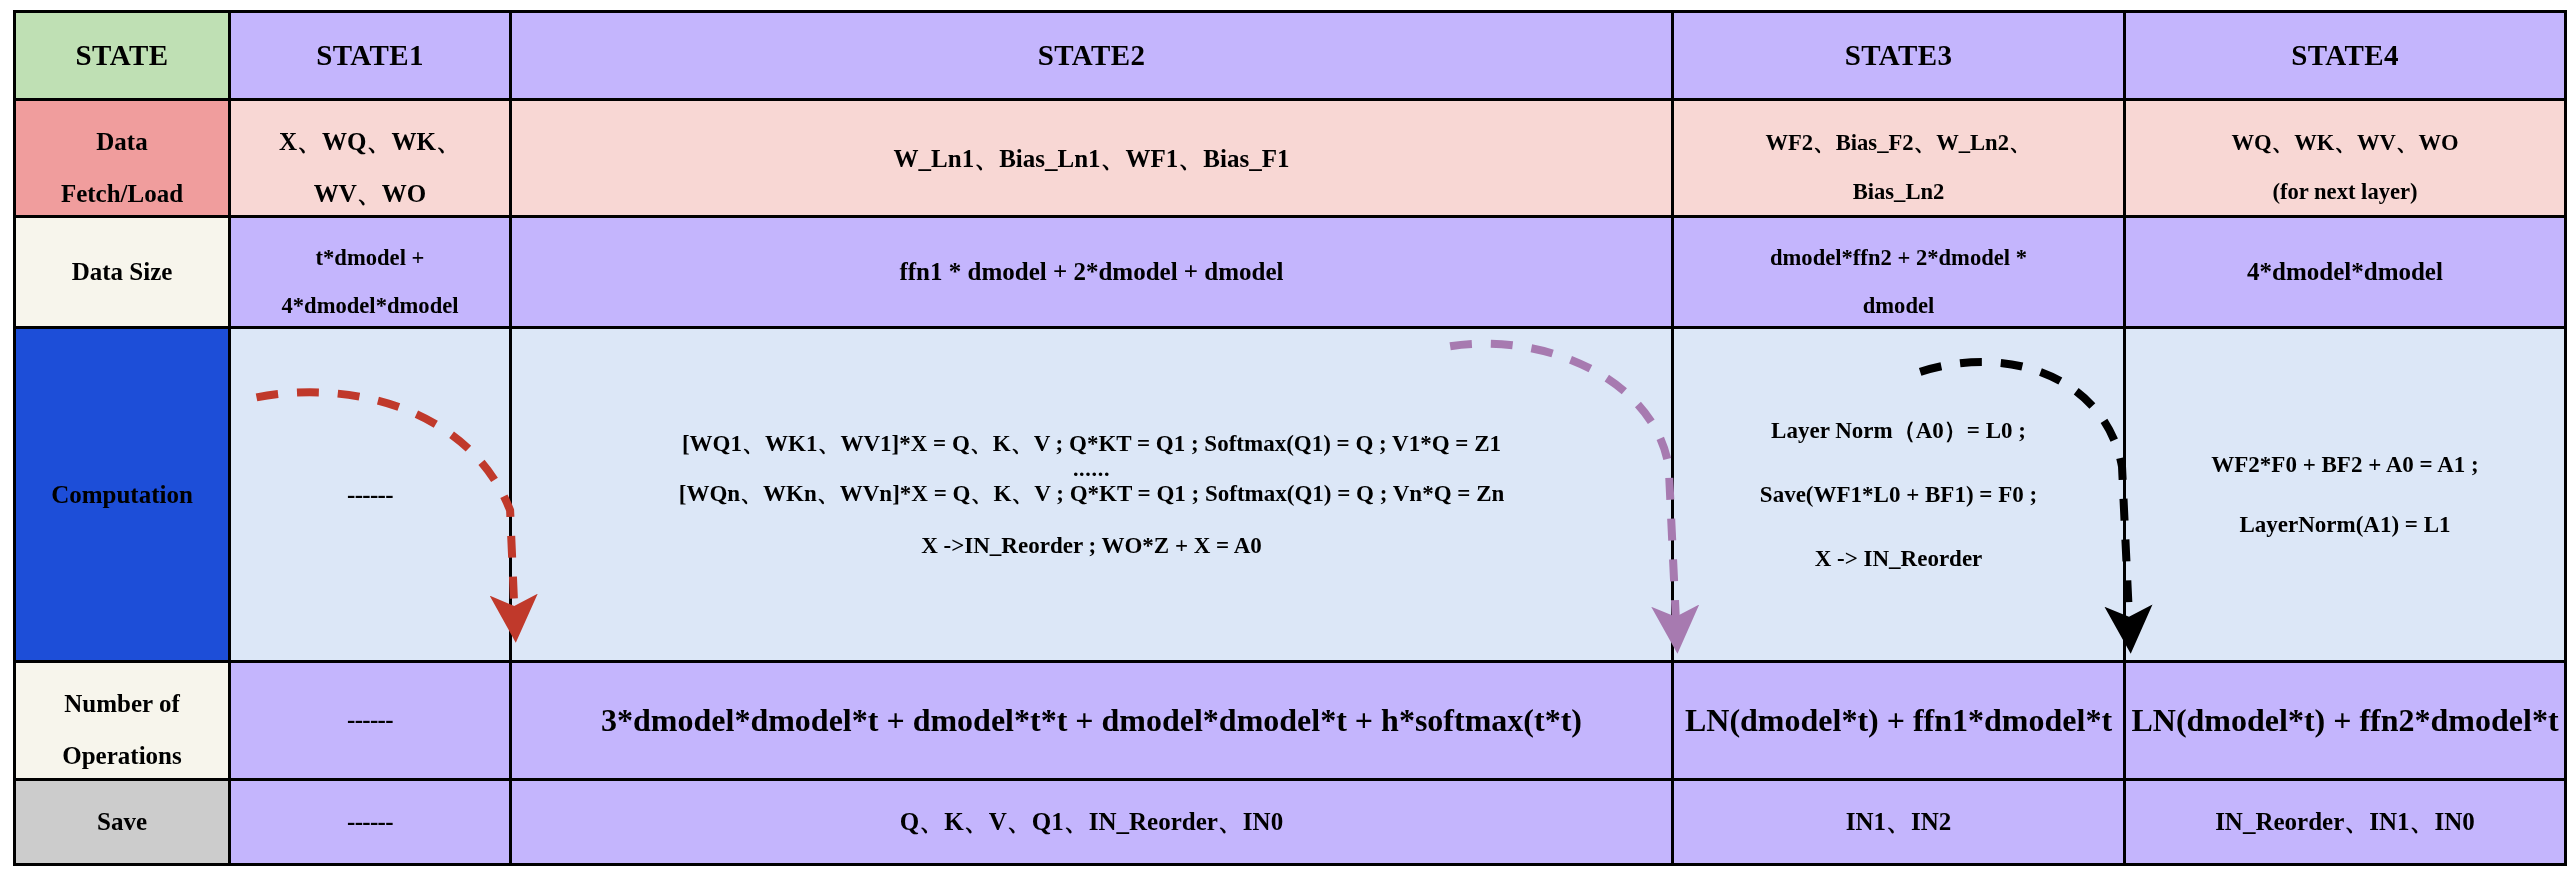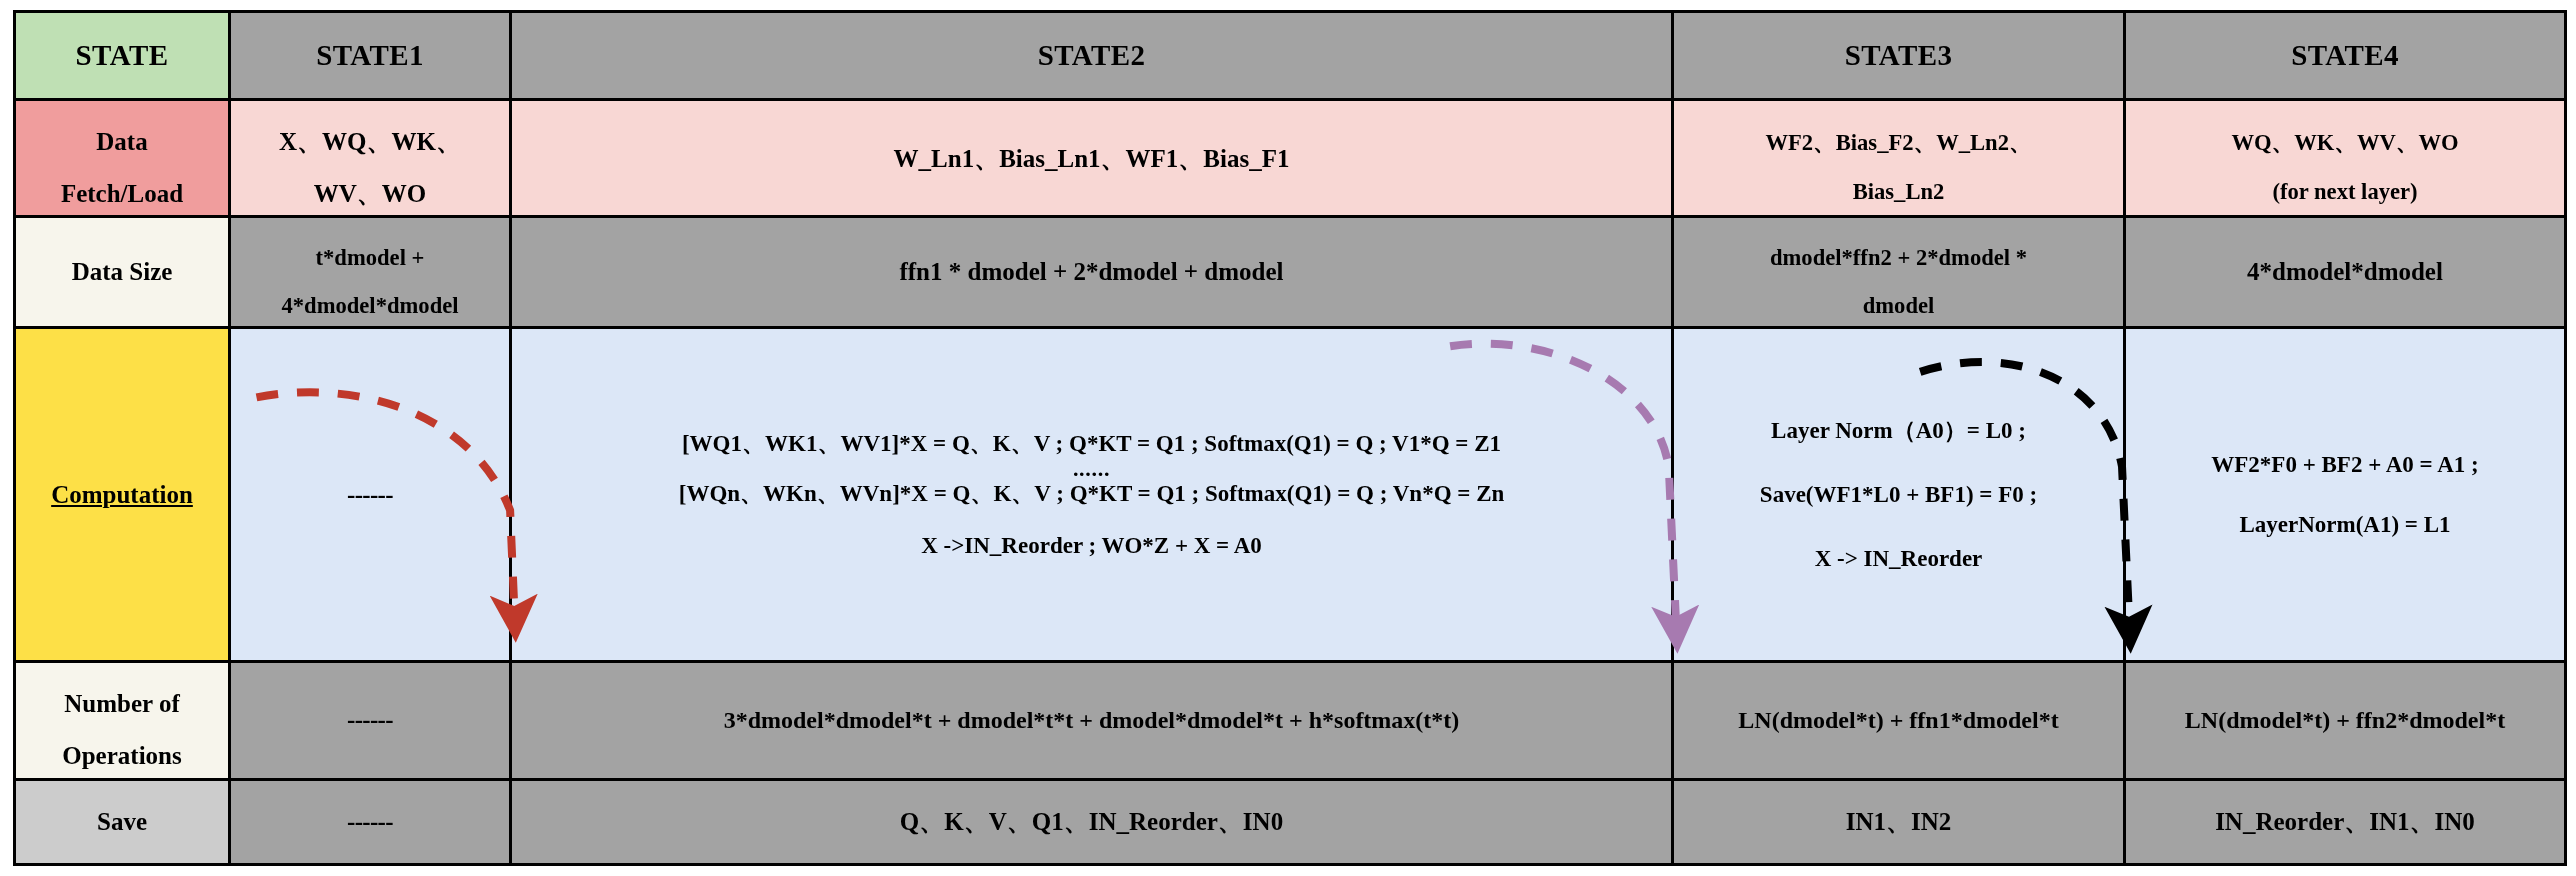--- a/index.html
+++ b/index.html
@@ -51,35 +51,35 @@
   
   tr.r-head    { height: 82px; }
   tr.r-fetch   { height: 86px; }
   tr.r-size    { height: 86px; }
   tr.r-comp    { height: 312px; }
   tr.r-ops     { height: 96px; border-radius: 26px; }
   tr.r-save    { height: 80px; }
 
   
   .fill-head-label { background: #bfe0b4; }
-  .fill-white      { background: #a3a3a3; }
+  .fill-white      { background: #c4b5fd; }
   .fill-fetch-label{ background: #f09d9d; }
   .fill-fetch      { background: #f8d7d4; }
   .fill-size-label { background: #f7f5ec; }
-  .fill-comp-label { background: #fde047; text-decoration: underline; }
+  .fill-comp-label { background: #1d4ed8; }
   .fill-comp       { background: #dce7f7; }
   .fill-ops-label  { background: #f7f5ec; }
   .fill-save-label { background: #cccccc; }
 
   .t-head  { font-size: 29px; letter-spacing: 0.4px; }
   .t-main  { font-size: 25px; }
   .t-small { font-size: 22.6px; }
   .t-label { font-size: 25px; }
   .t-comp  { font-size: 23px; }
-  .t-ops   { font-size: 24px; }
+  .t-ops   { font-size: 32px; }
 
   .twoline { line-height: 1.28; white-space: normal; }
   .dashes  { font-size: 25px; letter-spacing: -0.7px; }
 
   .comp-lines {
     display: flex;
     flex-direction: column;
     justify-content: center;
     align-items: center;
     gap: 4.4px;

